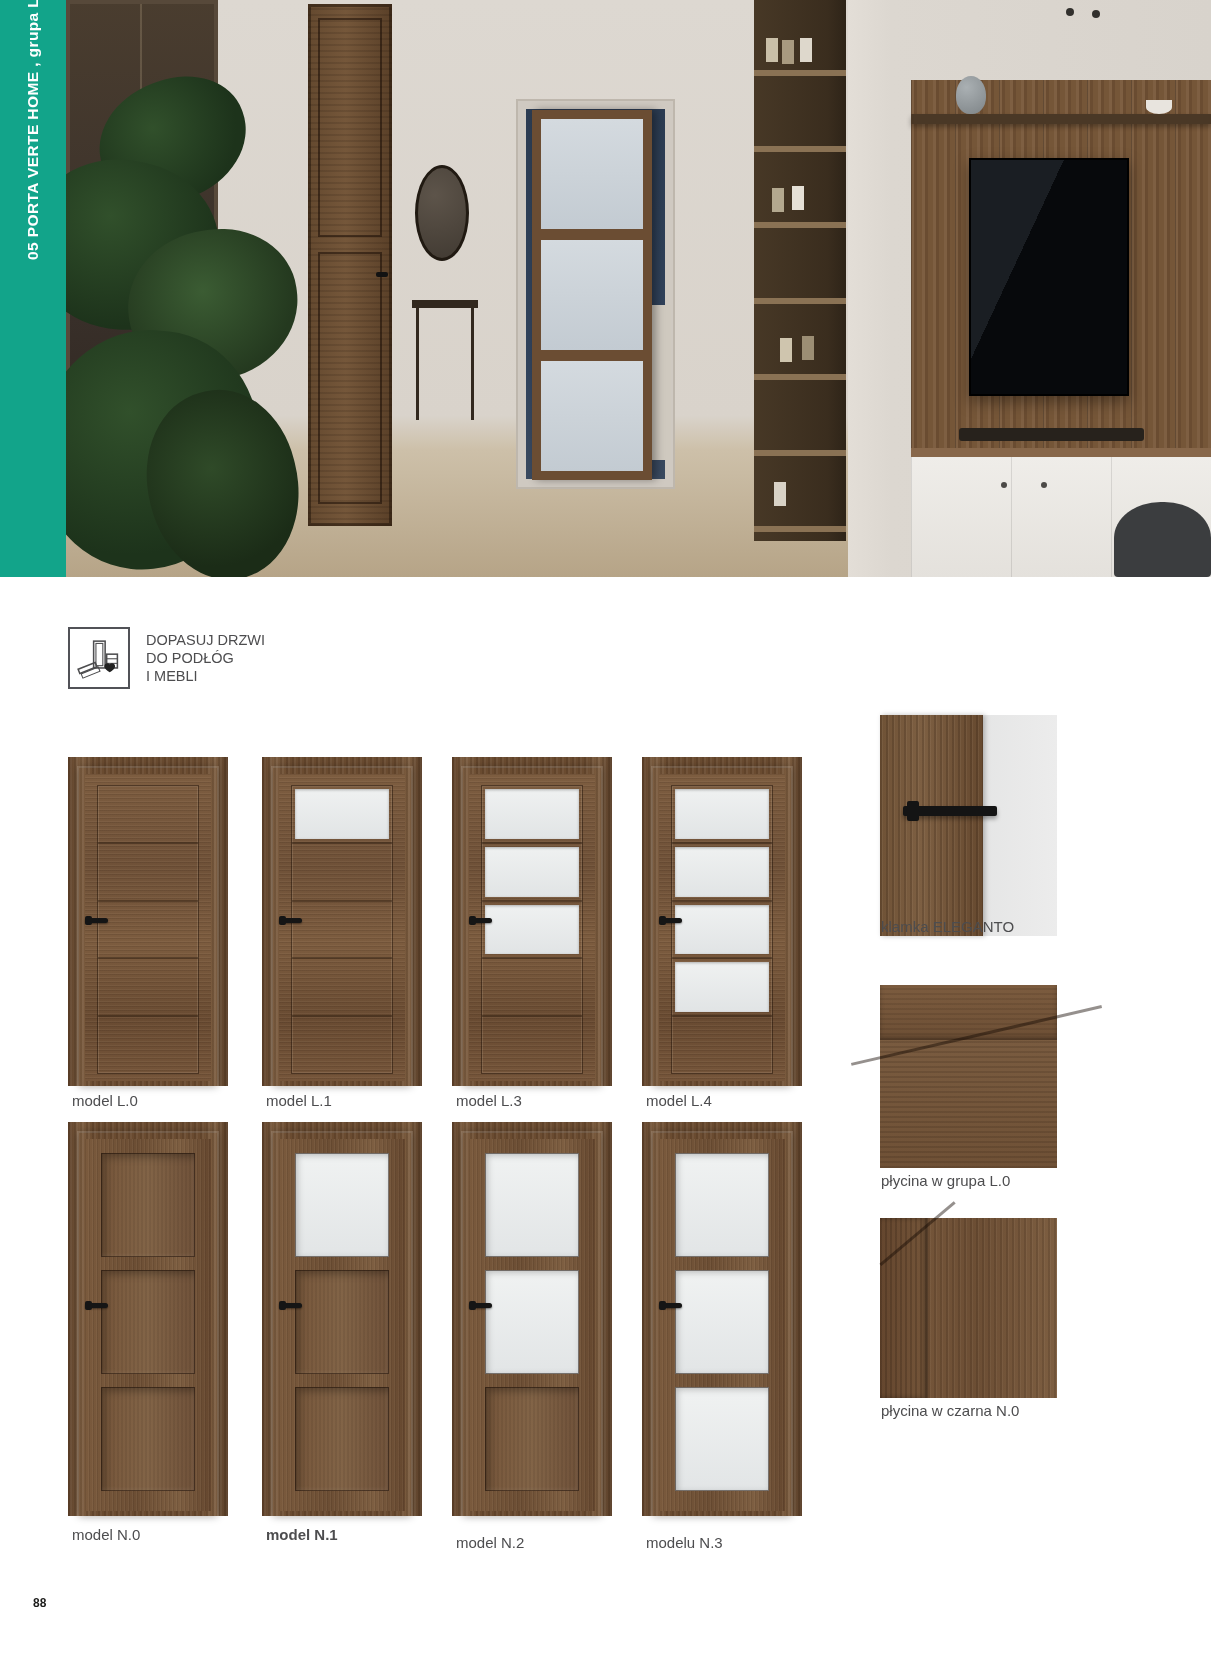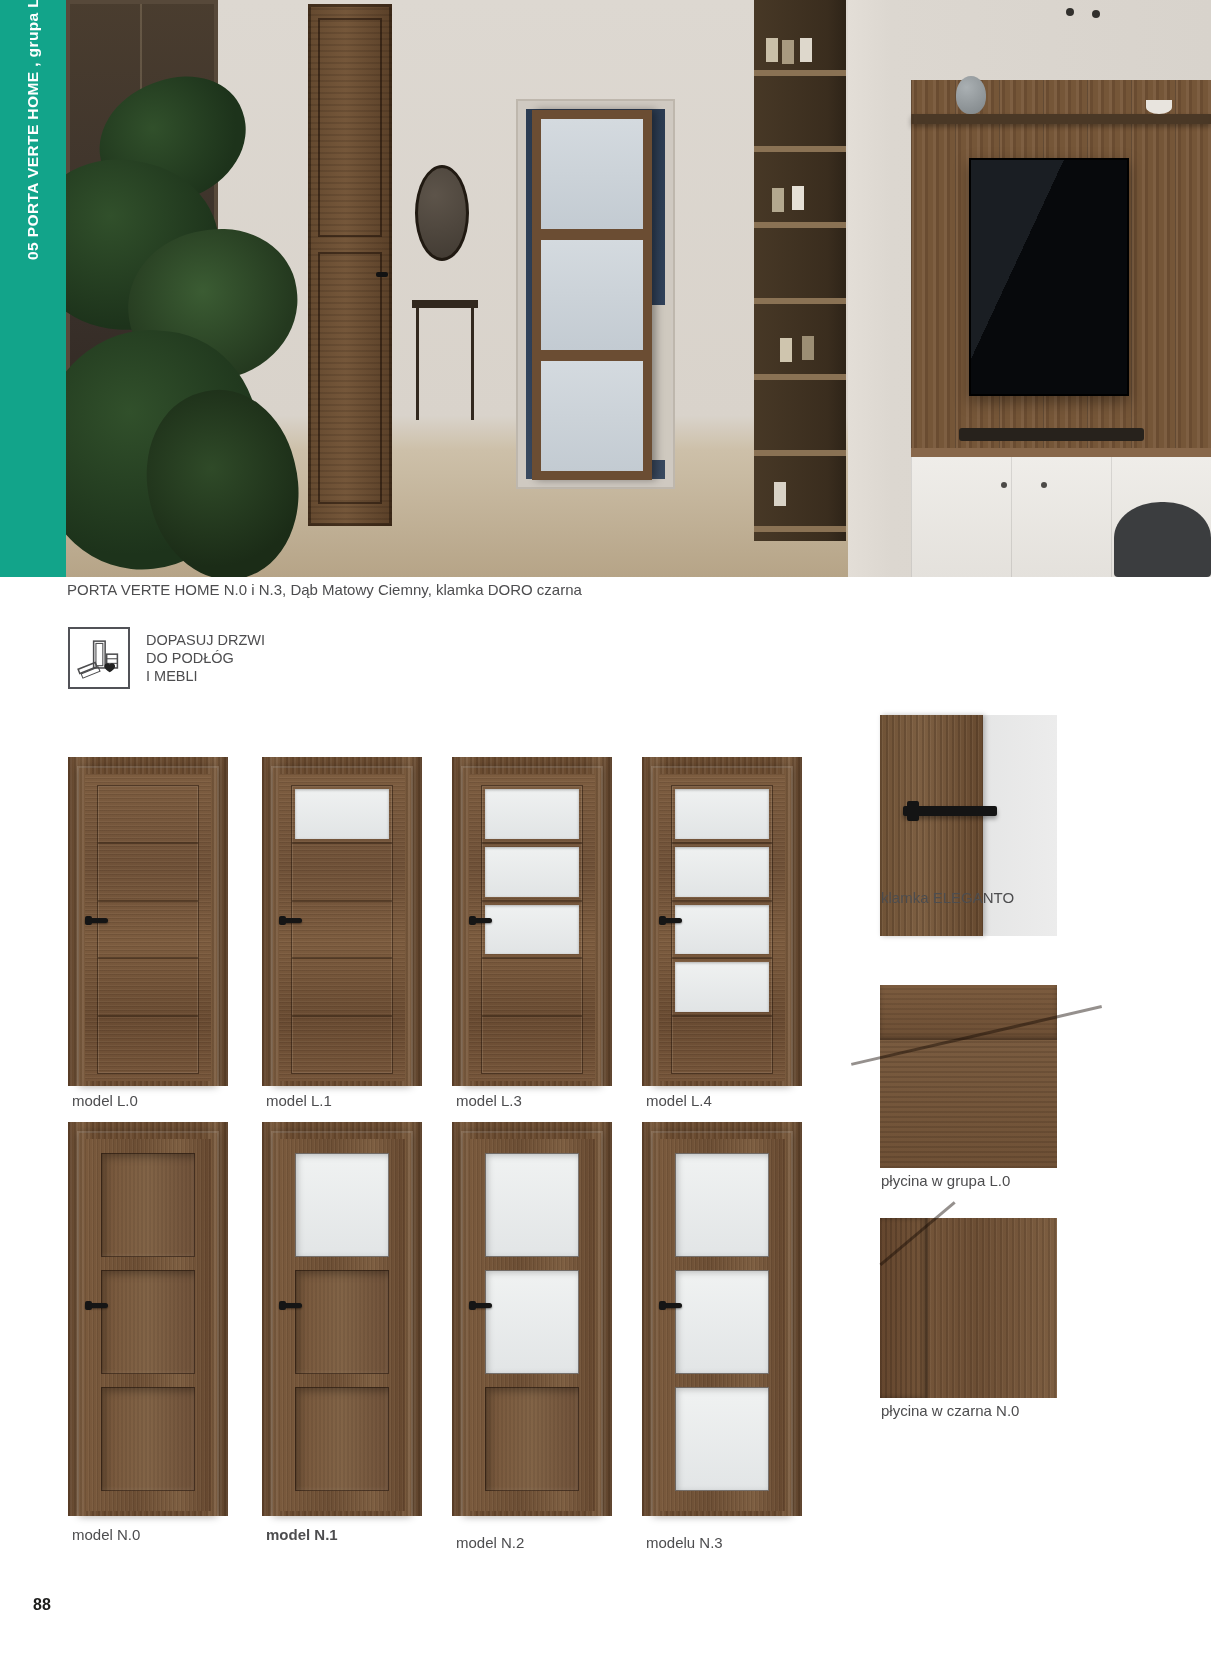--- a/index.html
+++ b/index.html
@@ -122,23 +122,23 @@
      linear-gradient(180deg,#7c5c3f,#6d4f35);box-shadow:inset 0 -3px 4px rgba(0,0,0,.25);}
   #ph-l0 .miter{position:absolute;left:-18%;top:27%;width:145%;height:3px;background:rgba(20,8,2,.45);transform:rotate(-13deg);}
   #ph-n0{top:1218px;height:180px;
      background:repeating-linear-gradient(90deg,rgba(25,12,4,.13) 0 2px,rgba(255,235,210,.05) 2px 3px,transparent 3px 6px),
      linear-gradient(90deg,#7a5a3d,#6c4e34 55%,#7d5e41);}
   #ph-n0 .stile{position:absolute;left:0;top:0;bottom:0;width:27%;
      background:repeating-linear-gradient(90deg,rgba(25,12,4,.18) 0 2px,transparent 2px 5px),
      linear-gradient(90deg,#64462e,#75563a);box-shadow:inset -4px 0 5px rgba(0,0,0,.3);}
   #ph-n0 .miter{position:absolute;left:-6%;top:8%;width:55%;height:3px;background:rgba(20,8,2,.45);transform:rotate(-40deg);}
   .detail-label{position:absolute;left:881px;font-size:15px;color:#4d4d4f;}
-  #lbl-klamka{top:889px;text-align:center;} #lbl-l0{top:1172px;} #lbl-n0{top:1402px;}
-
-  .page-number{position:absolute;left:33px;top:1596px;font-size:16px;font-weight:bold;color:#1d1d1b;}
+  #lbl-klamka{top:918px;text-align:center;} #lbl-l0{top:1172px;} #lbl-n0{top:1402px;}
+
+  .page-number{position:absolute;left:33px;top:1596px;font-size:12px;font-weight:bold;color:#1d1d1b;}
 </style>
 </head>
 <body>
 
 <div id="page">
 
   <div class="green-bar">
     <div class="sidebar-label">05  PORTA VERTE HOME , grupa L i N</div>
   </div>
 
@@ -172,21 +172,20 @@
     <div class="h-armchair"></div>
     <div class="h-plant">
       <div class="h-leaf l1"></div>
       <div class="h-leaf l2"></div>
       <div class="h-leaf l3"></div>
       <div class="h-leaf l4"></div>
       <div class="h-leaf l5"></div>
     </div>
   </div>
 
-  <div class="caption">PORTA VERTE HOME N.0 i N.3, Dąb Matowy Ciemny, klamka DORO czarna</div>
 
   <div class="feature" id="feat-1">
     <div class="feat-box">
       <svg width="46" height="46" viewBox="0 0 60 60" fill="none" stroke="#4d4d4f" stroke-width="2">
         <rect x="23" y="8" width="15" height="35"></rect>
         <rect x="26" y="11" width="9" height="29" stroke-width="1.4"></rect>
         <rect x="40" y="25" width="14" height="18"></rect>
         <line x1="40" y1="31" x2="54" y2="31" stroke-width="1.4"></line>
         <line x1="40" y1="37" x2="54" y2="37" stroke-width="1.4"></line>
         <rect x="3" y="40" width="24" height="6" transform="rotate(-22 15 43)"></rect>

